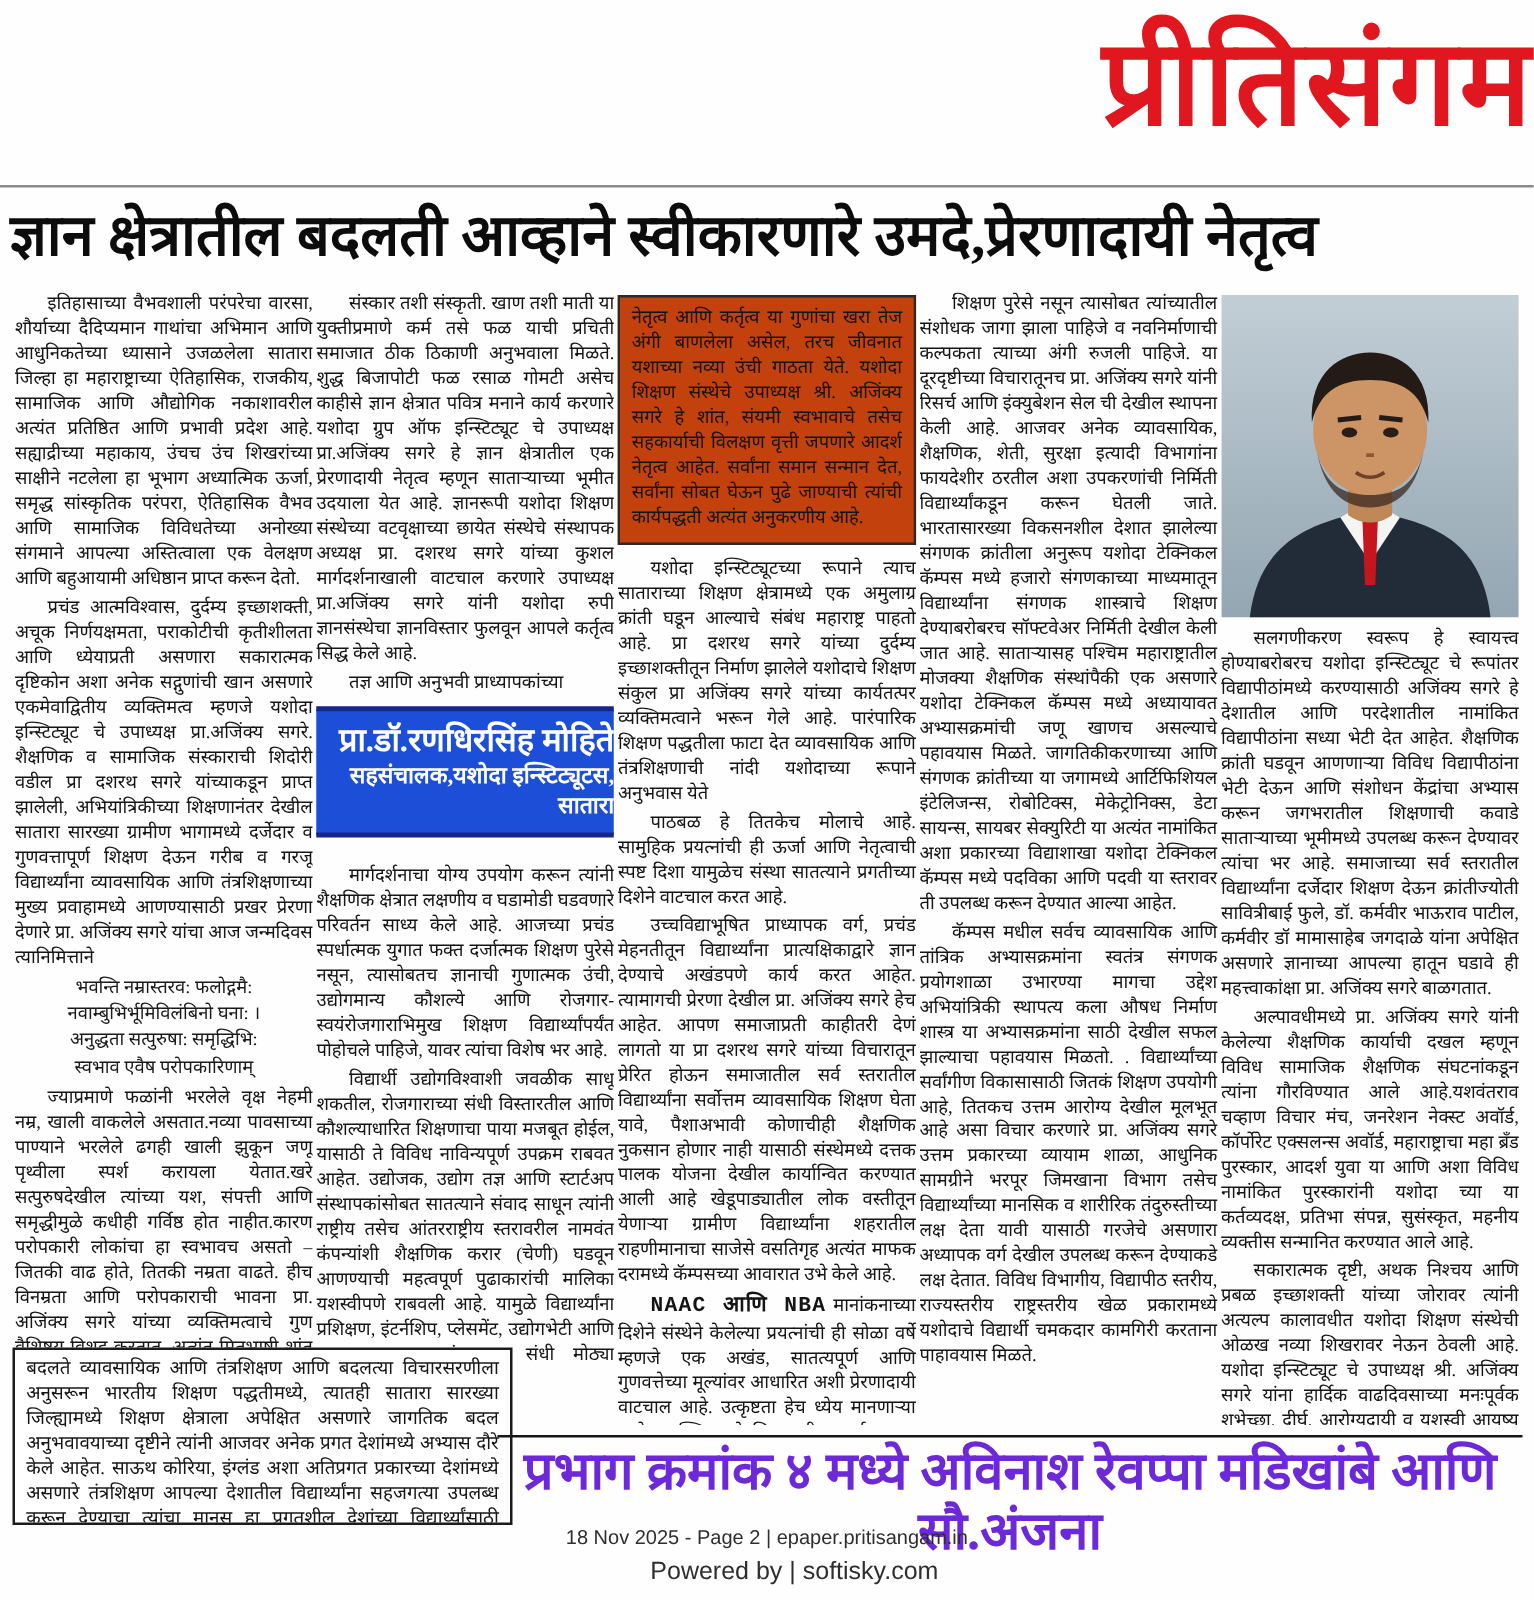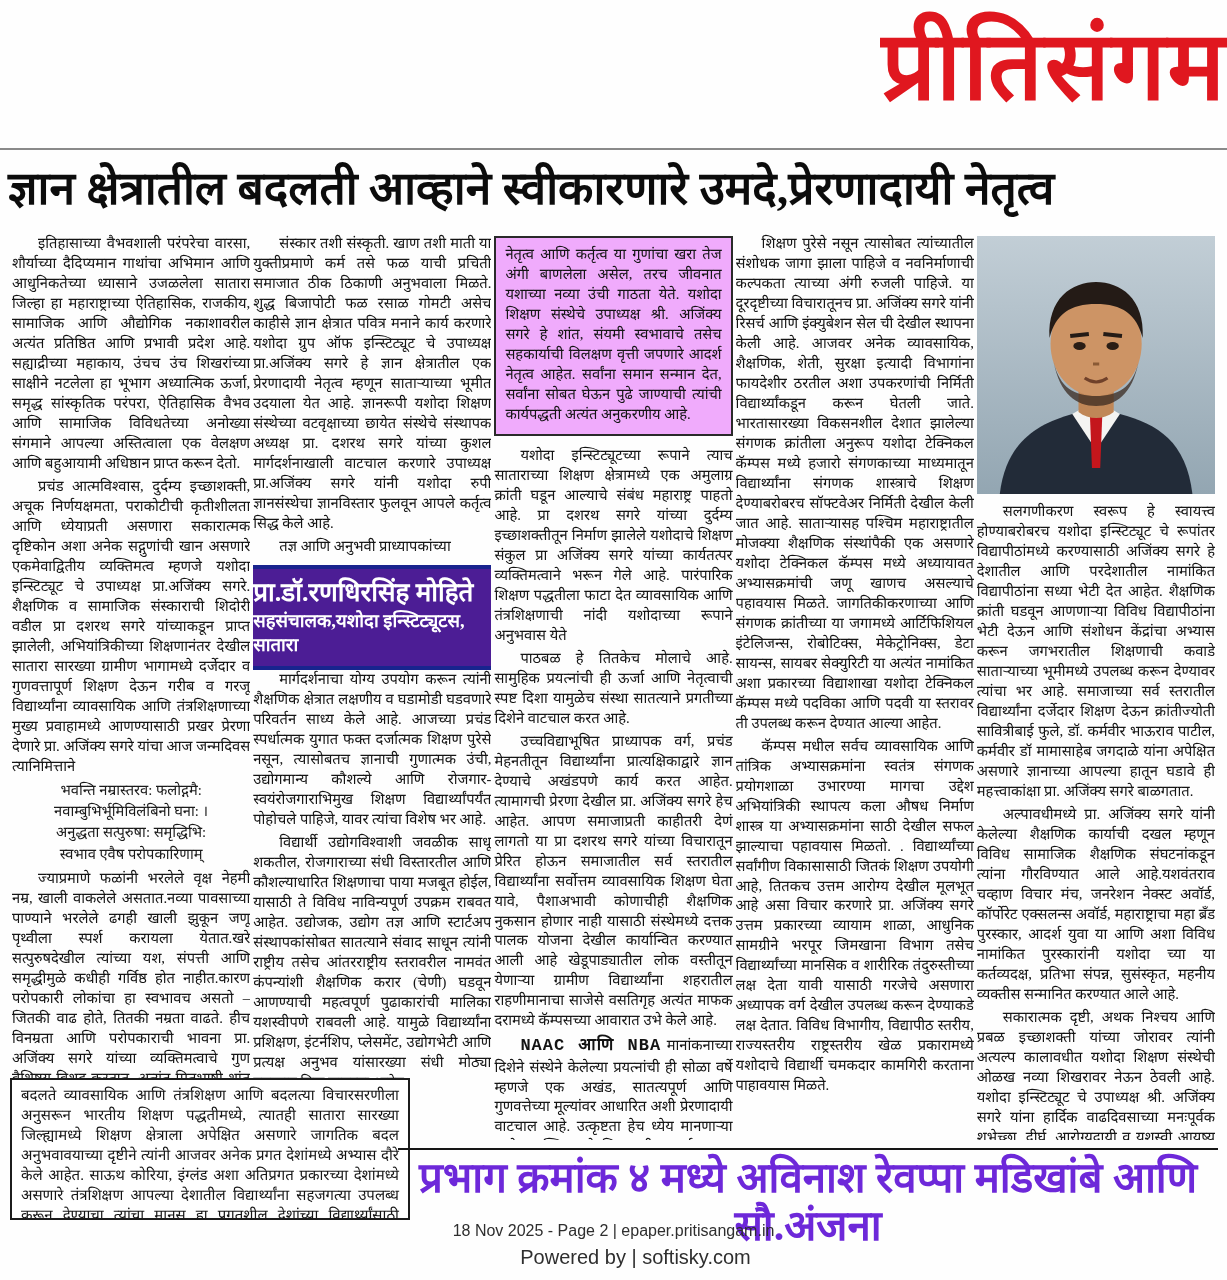--- a/index.html
+++ b/index.html
@@ -20,26 +20,26 @@
   
   .cols{position:absolute;top:234px;left:12px;width:1203px;height:906px;
         display:flex;gap:3px;}
   .col{flex:1 1 0;overflow:hidden;}
   .col p{margin:0 0 3px 0;text-indent:26px;text-align:justify;
          font-size:14.7px;line-height:1.36;color:#141414;}
   .shloka{text-align:center;font-size:14.7px;line-height:1.45;margin:2px 0 4px 0;}
   .shloka div{text-indent:0;}
 
   
-  .quote-box{border:2px solid #2a2a2a;padding:7px 9px 9px 9px;margin:2px 0 10px 0;background:#f0abfc;}
+  .quote-box{border:2px solid #2a2a2a;padding:7px 9px 9px 9px;margin:2px 0 10px 0;background:#c2410c;}
   .quote-box p{text-indent:0;margin:0;}
 
   
-  .info-box{margin:8px -8px 0 -8px;background:#4c1d95;border:4px solid #19248e;
-            border-radius:4px;text-align:left;padding:8px 4px 9px 4px;}
+  .info-box{margin:8px -8px 22px -8px;background:#1d4ed8;border:4px solid #19248e;
+            border-radius:4px;text-align:right;padding:8px 4px 9px 4px;}
   .info-box .name{color:#ffffff;font-weight:800;font-size:26px;line-height:1.25;}
   .info-box .role{color:#ffffff;font-weight:700;font-size:18.5px;line-height:1.3;}
 
   .lead-latin{font-family:Liberation Mono, monospace;font-weight:700;font-size:17px;letter-spacing:1px;}
 
   
   .photo{width:100%;height:258px;margin:2px 0 8px 0;display:block;}
 
   
   .bottom-box{position:absolute;top:1078px;left:10px;width:378px;height:126px;

